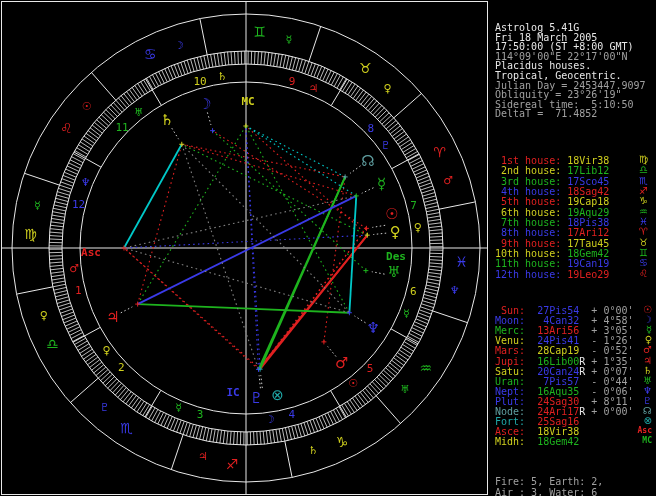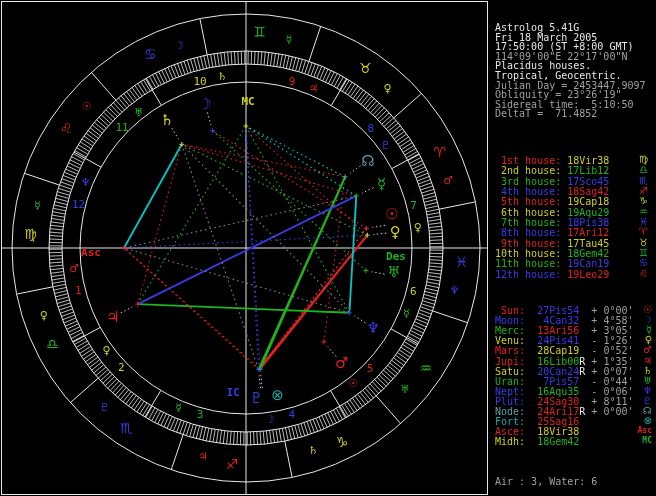--- a/index.html
+++ b/index.html
@@ -551,15 +551,15 @@
         <text x="91" y="252" fill="#e02020" font-size="11" text-anchor="middle" dominant-baseline="central" font-family="&quot;DejaVu Sans Mono&quot;,monospace" font-weight="bold">Asc</text>
         <text x="396" y="256" fill="#1eb41e" font-size="11" text-anchor="middle" dominant-baseline="central" font-family="&quot;DejaVu Sans Mono&quot;,monospace" font-weight="bold">Des</text>
         <text x="248" y="101" fill="#d0d01e" font-size="11" text-anchor="middle" dominant-baseline="central" font-family="&quot;DejaVu Sans Mono&quot;,monospace" font-weight="bold">MC</text>
         <text x="233" y="392" fill="#3a3ae8" font-size="11" text-anchor="middle" dominant-baseline="central" font-family="&quot;DejaVu Sans Mono&quot;,monospace" font-weight="bold">IC</text>
       </svg>
   </div>
   <div id="sidebar">
     <div id="info-block"><div class="sb-row"><span style="color: rgb(232, 232, 232);">Astrolog 5.41G</span></div><div class="sb-row"><span style="color: rgb(232, 232, 232);">Fri 18 March 2005</span></div><div class="sb-row"><span style="color: rgb(232, 232, 232);">17:50:00 (ST +8:00 GMT)</span></div><div class="sb-row"><span style="color: rgb(160, 160, 160);">114°09'00"E 22°17'00"N</span></div><div class="sb-row"><span style="color: rgb(232, 232, 232);">Placidus houses.</span></div><div class="sb-row"><span style="color: rgb(232, 232, 232);">Tropical, Geocentric.</span></div><div class="sb-row"><span style="color: rgb(160, 160, 160);">Julian Day = 2453447.9097</span></div><div class="sb-row"><span style="color: rgb(160, 160, 160);">Obliquity = 23°26'19"</span></div><div class="sb-row"><span style="color: rgb(160, 160, 160);">Sidereal time:  5:10:50</span></div><div class="sb-row"><span style="color: rgb(160, 160, 160);">DeltaT =  71.4852</span></div></div>
     <div id="house-block"><div class="sb-row"><span style="color: rgb(224, 32, 32);"> 1st house: </span><span style="color: rgb(208, 208, 30);">18Vir38</span><span class="glyph-col" style="color: rgb(208, 208, 30);">♍</span></div><div class="sb-row"><span style="color: rgb(208, 208, 30);"> 2nd house: </span><span style="color: rgb(30, 180, 30);">17Lib12</span><span class="glyph-col" style="color: rgb(30, 180, 30);">♎</span></div><div class="sb-row"><span style="color: rgb(30, 180, 30);"> 3rd house: </span><span style="color: rgb(58, 58, 232);">17Sco45</span><span class="glyph-col" style="color: rgb(58, 58, 232);">♏</span></div><div class="sb-row"><span style="color: rgb(58, 58, 232);"> 4th house: </span><span style="color: rgb(224, 32, 32);">18Sag42</span><span class="glyph-col" style="color: rgb(224, 32, 32);">♐</span></div><div class="sb-row"><span style="color: rgb(224, 32, 32);"> 5th house: </span><span style="color: rgb(208, 208, 30);">19Cap18</span><span class="glyph-col" style="color: rgb(208, 208, 30);">♑</span></div><div class="sb-row"><span style="color: rgb(208, 208, 30);"> 6th house: </span><span style="color: rgb(30, 180, 30);">19Aqu29</span><span class="glyph-col" style="color: rgb(30, 180, 30);">♒</span></div><div class="sb-row"><span style="color: rgb(30, 180, 30);"> 7th house: </span><span style="color: rgb(58, 58, 232);">18Pis38</span><span class="glyph-col" style="color: rgb(58, 58, 232);">♓</span></div><div class="sb-row"><span style="color: rgb(58, 58, 232);"> 8th house: </span><span style="color: rgb(224, 32, 32);">17Ari12</span><span class="glyph-col" style="color: rgb(224, 32, 32);">♈</span></div><div class="sb-row"><span style="color: rgb(224, 32, 32);"> 9th house: </span><span style="color: rgb(208, 208, 30);">17Tau45</span><span class="glyph-col" style="color: rgb(208, 208, 30);">♉</span></div><div class="sb-row"><span style="color: rgb(208, 208, 30);">10th house: </span><span style="color: rgb(30, 180, 30);">18Gem42</span><span class="glyph-col" style="color: rgb(30, 180, 30);">♊</span></div><div class="sb-row"><span style="color: rgb(30, 180, 30);">11th house: </span><span style="color: rgb(58, 58, 232);">19Can19</span><span class="glyph-col" style="color: rgb(58, 58, 232);">♋</span></div><div class="sb-row"><span style="color: rgb(58, 58, 232);">12th house: </span><span style="color: rgb(224, 32, 32);">19Leo29</span><span class="glyph-col" style="color: rgb(224, 32, 32);">♌</span></div></div>
     <div id="planet-block"><div class="sb-row"><span style="color: rgb(224, 32, 32);"> Sun:</span><span style="color: rgb(58, 58, 232);">  27Pis54</span><span style="color: rgb(232, 232, 232);"> </span><span style="color: rgb(160, 160, 160);"> + 0°00'</span><span class="glyph-col" style="color: rgb(224, 32, 32);">☉</span></div><div class="sb-row"><span style="color: rgb(58, 58, 232);">Moon:</span><span style="color: rgb(58, 58, 232);">   4Can32</span><span style="color: rgb(232, 232, 232);"> </span><span style="color: rgb(160, 160, 160);"> + 4°58'</span><span class="glyph-col" style="color: rgb(58, 58, 232);">☽</span></div><div class="sb-row"><span style="color: rgb(30, 180, 30);">Merc:</span><span style="color: rgb(224, 32, 32);">  13Ari56</span><span style="color: rgb(232, 232, 232);"> </span><span style="color: rgb(160, 160, 160);"> + 3°05'</span><span class="glyph-col" style="color: rgb(30, 180, 30);">☿</span></div><div class="sb-row"><span style="color: rgb(208, 208, 30);">Venu:</span><span style="color: rgb(58, 58, 232);">  24Pis41</span><span style="color: rgb(232, 232, 232);"> </span><span style="color: rgb(160, 160, 160);"> - 1°26'</span><span class="glyph-col" style="color: rgb(208, 208, 30);">♀</span></div><div class="sb-row"><span style="color: rgb(224, 32, 32);">Mars:</span><span style="color: rgb(208, 208, 30);">  28Cap19</span><span style="color: rgb(232, 232, 232);"> </span><span style="color: rgb(160, 160, 160);"> - 0°52'</span><span class="glyph-col" style="color: rgb(224, 32, 32);">♂</span></div><div class="sb-row"><span style="color: rgb(224, 32, 32);">Jupi:</span><span style="color: rgb(30, 180, 30);">  16Lib00</span><span style="color: rgb(232, 232, 232);">R</span><span style="color: rgb(160, 160, 160);"> + 1°35'</span><span class="glyph-col" style="color: rgb(224, 32, 32);">♃</span></div><div class="sb-row"><span style="color: rgb(208, 208, 30);">Satu:</span><span style="color: rgb(58, 58, 232);">  20Can24</span><span style="color: rgb(232, 232, 232);">R</span><span style="color: rgb(160, 160, 160);"> + 0°07'</span><span class="glyph-col" style="color: rgb(208, 208, 30);">♄</span></div><div class="sb-row"><span style="color: rgb(30, 180, 30);">Uran:</span><span style="color: rgb(58, 58, 232);">   7Pis57</span><span style="color: rgb(232, 232, 232);"> </span><span style="color: rgb(160, 160, 160);"> - 0°44'</span><span class="glyph-col" style="color: rgb(30, 180, 30);">♅</span></div><div class="sb-row"><span style="color: rgb(58, 58, 232);">Nept:</span><span style="color: rgb(30, 180, 30);">  16Aqu35</span><span style="color: rgb(232, 232, 232);"> </span><span style="color: rgb(160, 160, 160);"> - 0°06'</span><span class="glyph-col" style="color: rgb(58, 58, 232);">♆</span></div><div class="sb-row"><span style="color: rgb(58, 58, 232);">Plut:</span><span style="color: rgb(224, 32, 32);">  24Sag30</span><span style="color: rgb(232, 232, 232);"> </span><span style="color: rgb(160, 160, 160);"> + 8°11'</span><span class="glyph-col" style="color: rgb(58, 58, 232);">♇</span></div><div class="sb-row"><span style="color: rgb(95, 158, 160);">Node:</span><span style="color: rgb(224, 32, 32);">  24Ari17</span><span style="color: rgb(232, 232, 232);">R</span><span style="color: rgb(160, 160, 160);"> + 0°00'</span><span class="glyph-col" style="color: rgb(95, 158, 160);">☊</span></div><div class="sb-row"><span style="color: rgb(31, 168, 168);">Fort:</span><span style="color: rgb(224, 32, 32);">  25Sag16</span><span style="color: rgb(232, 232, 232);"> </span><span class="glyph-col" style="color: rgb(31, 168, 168);">⊗</span></div><div class="sb-row"><span style="color: rgb(224, 32, 32);">Asce:</span><span style="color: rgb(208, 208, 30);">  18Vir38</span><span style="color: rgb(232, 232, 232);"> </span><span class="glyph-col angle-glyph" style="color: rgb(224, 32, 32);">Asc</span></div><div class="sb-row"><span style="color: rgb(208, 208, 30);">Midh:</span><span style="color: rgb(30, 180, 30);">  18Gem42</span><span style="color: rgb(232, 232, 232);"> </span><span class="glyph-col angle-glyph" style="color: rgb(30, 180, 30);">MC</span></div></div>
-    <div id="stats-block"><div class="sb-row"><span style="color: rgb(160, 160, 160);">Air : 3, Water: 6</span></div></div>
+    <div id="stats-block"><div class="sb-row"><span style="color: rgb(160, 160, 160);">Fire: 5, Earth: 2,</span></div><div class="sb-row"><span style="color: rgb(160, 160, 160);">Air : 3, Water: 6</span></div></div>
   </div>
 </div>
 
 </body></html>

